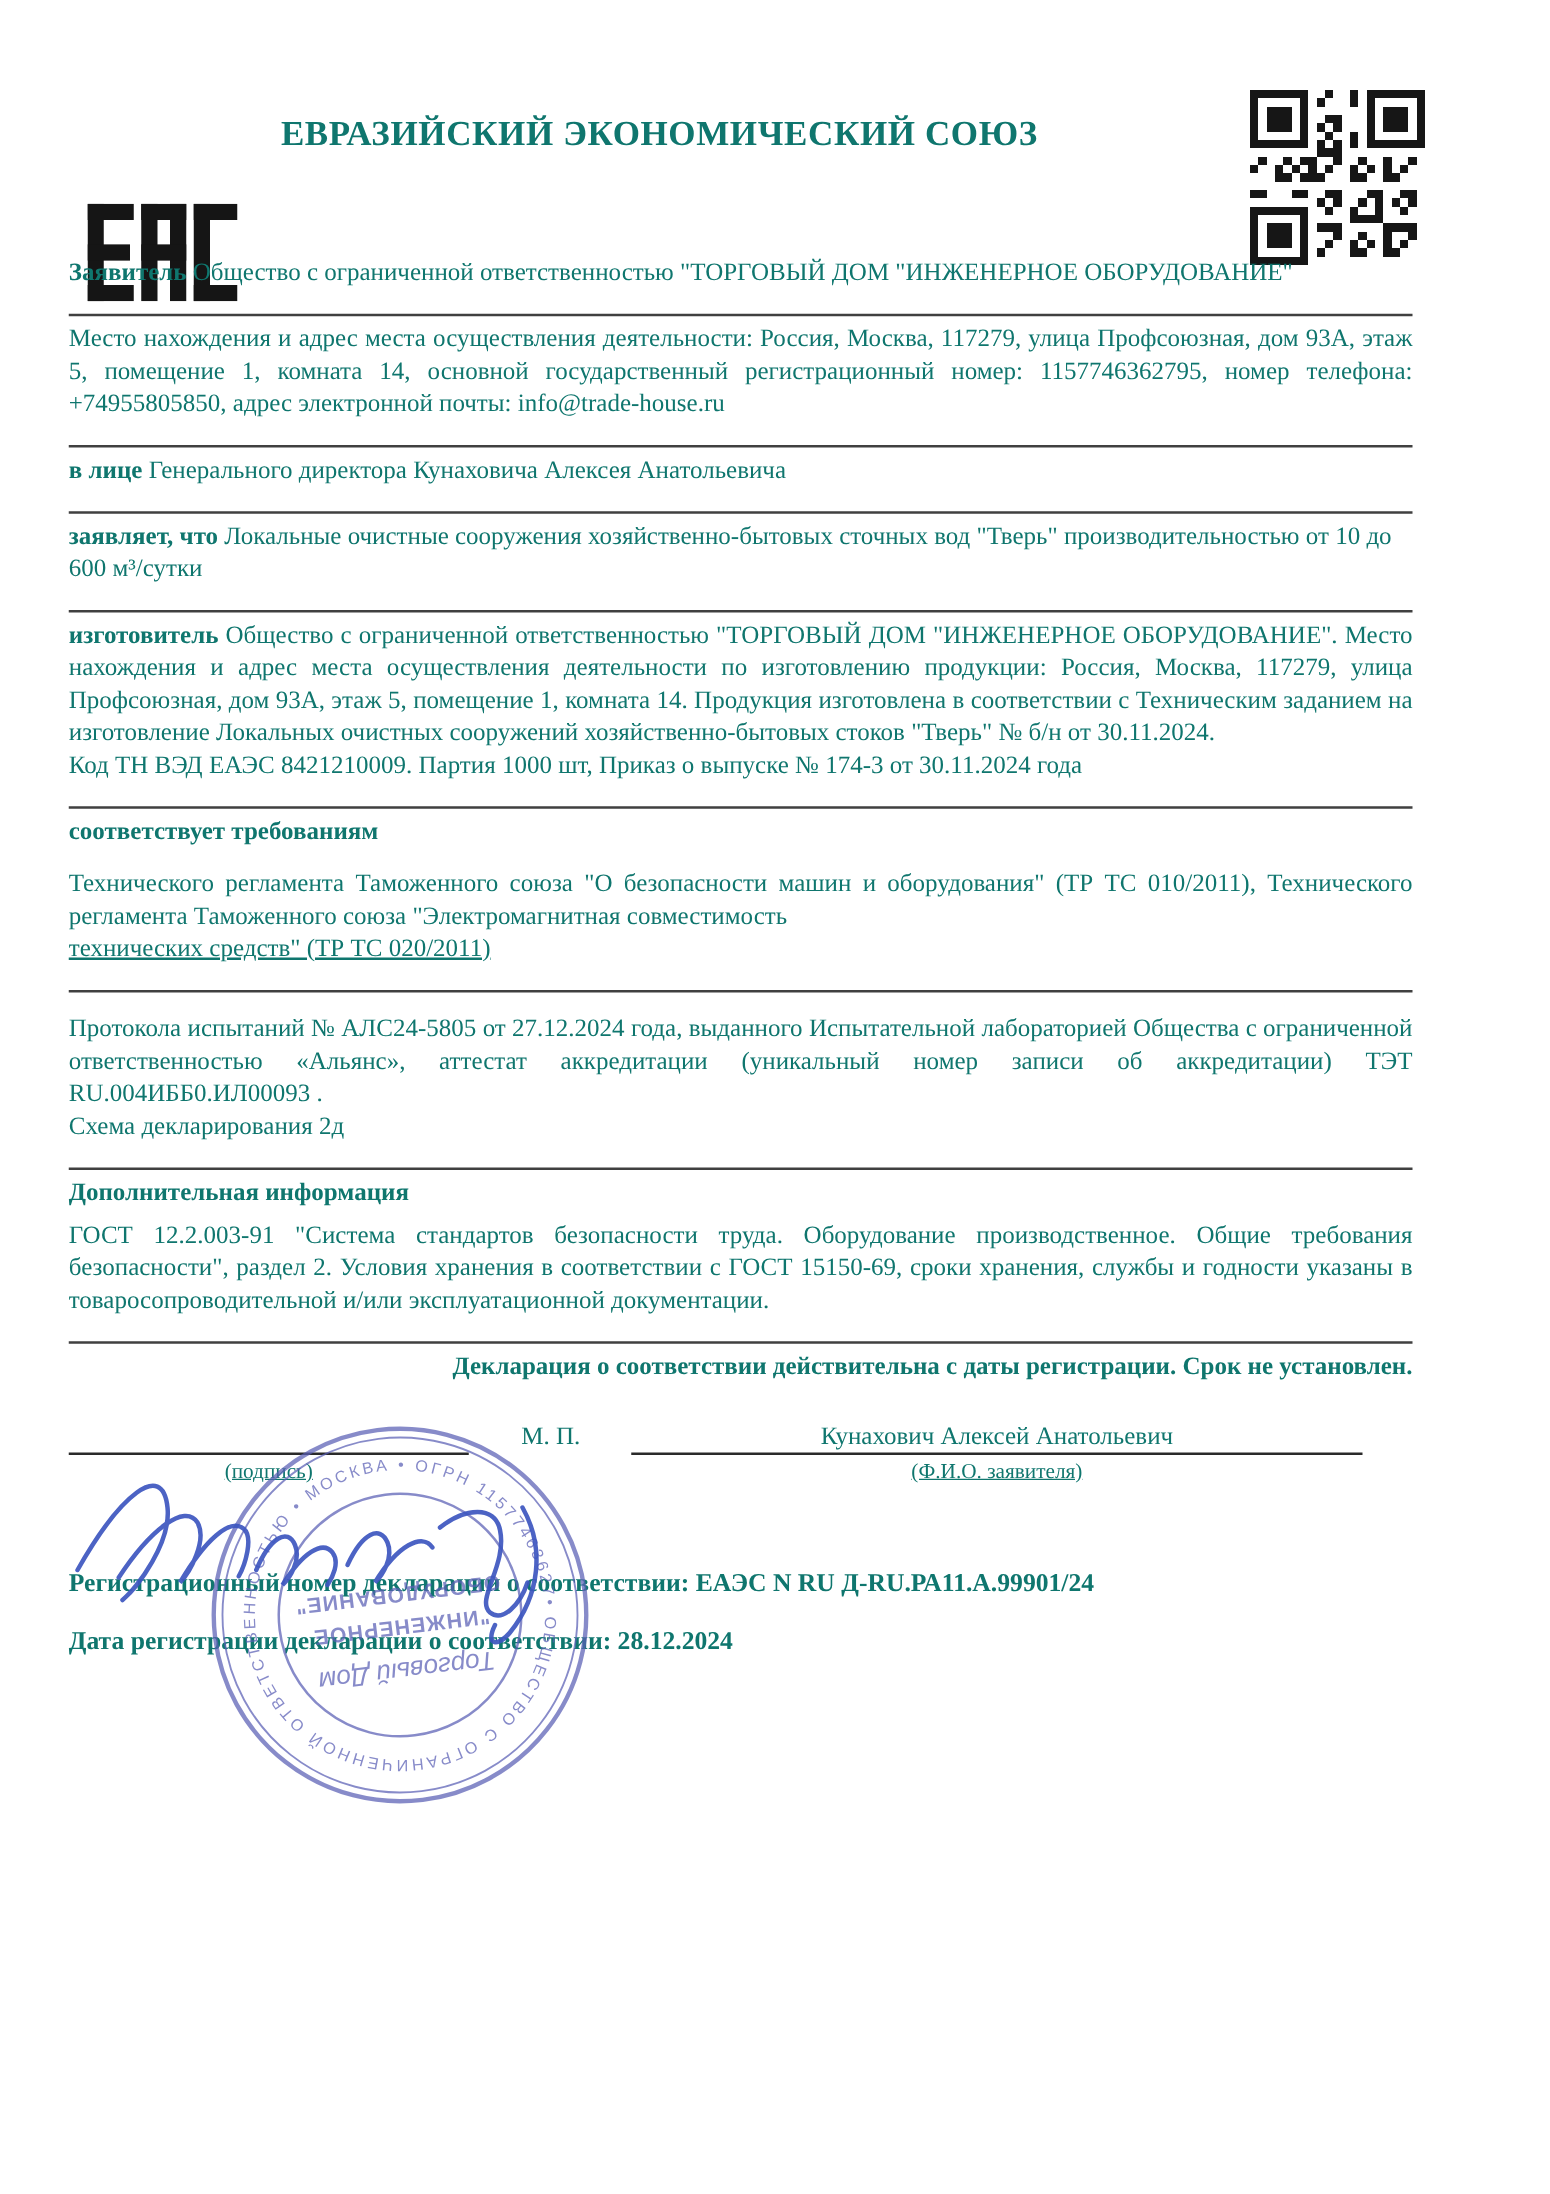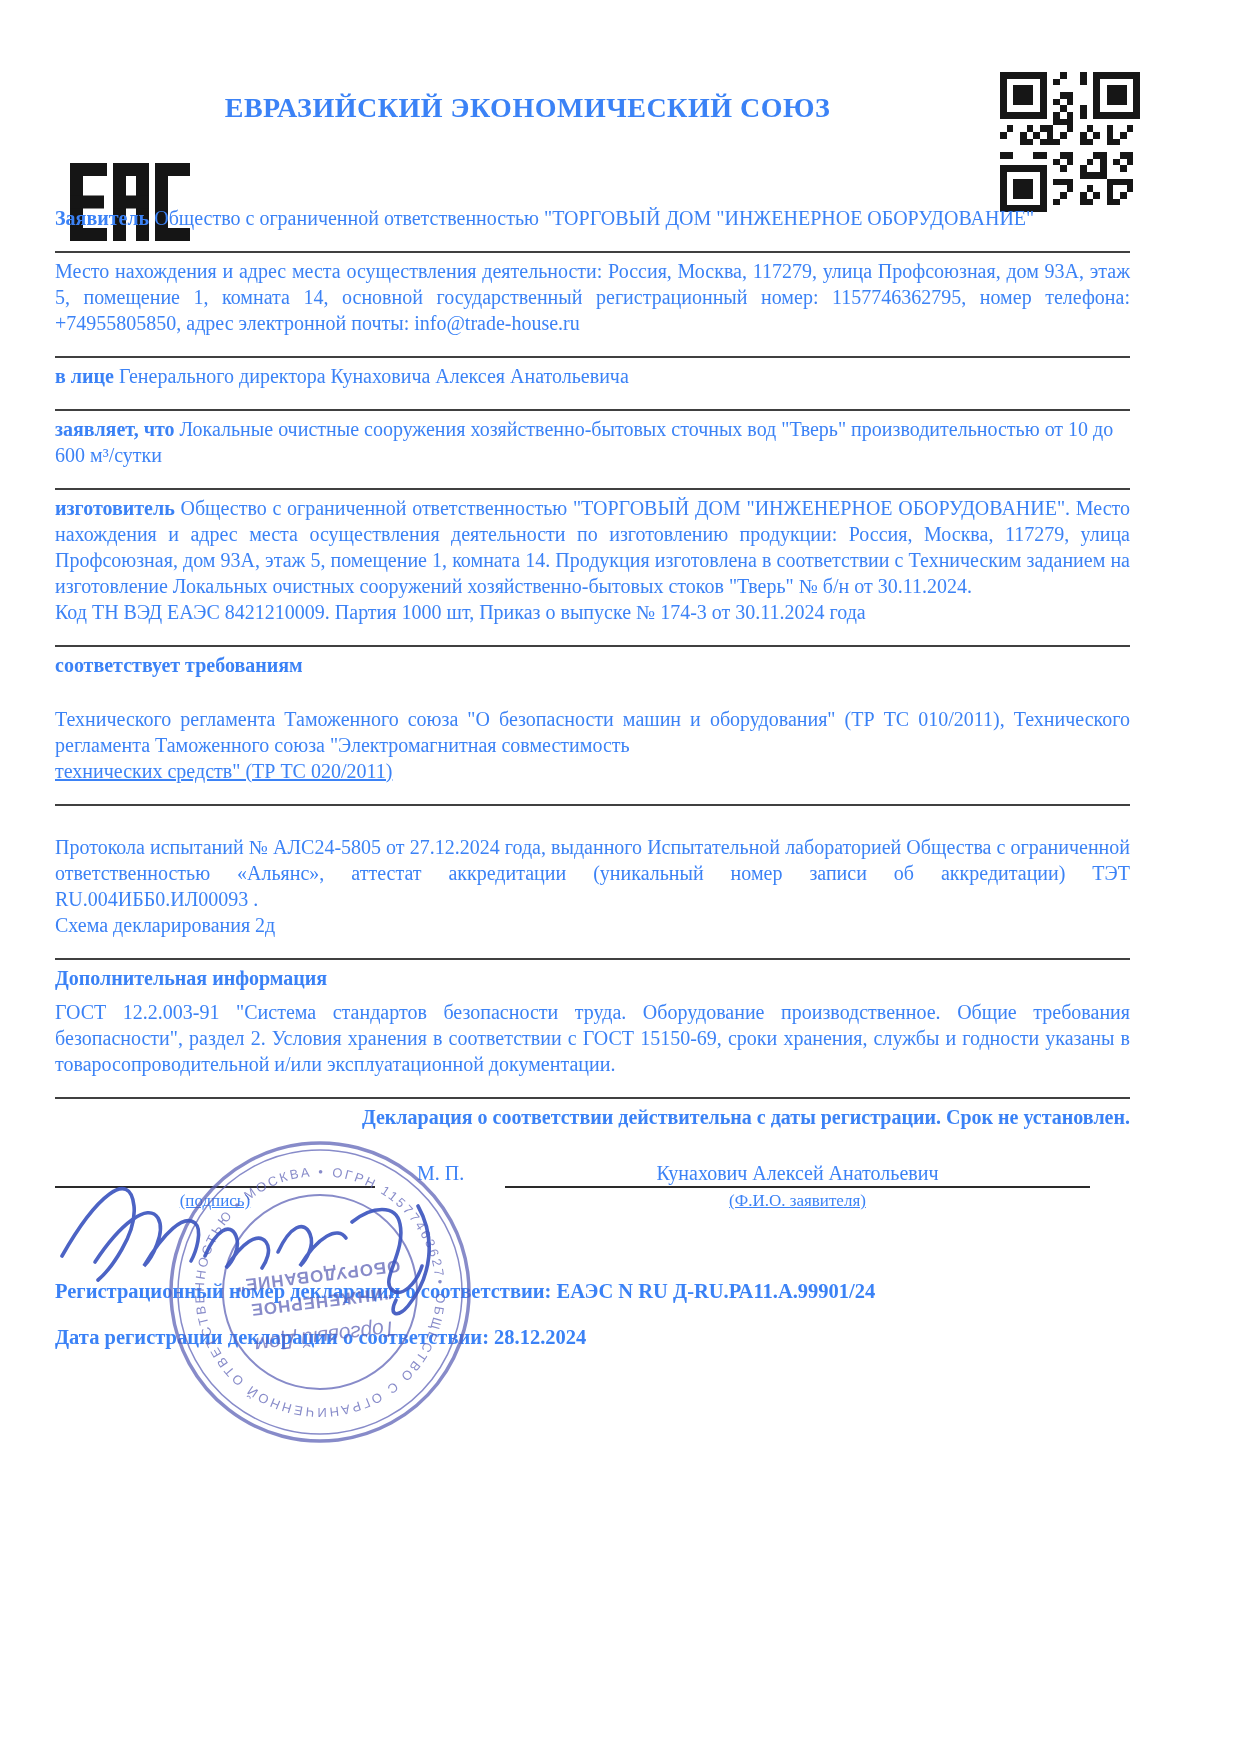--- a/index.html
+++ b/index.html
@@ -1,34 +1,34 @@
 <!DOCTYPE html>
 <html><head>
 <meta charset="utf-8">
 <style>
   html,body { margin:0; padding:0; background:#e8e8e8; }
   .page {
     position:relative; width:1240px; height:1755px; margin:0 auto;
-    background:#ffffff; color:#3b82f6;
+    background:#ffffff; color:#0f766e;
     font-family:"Liberation Serif","DejaVu Serif",serif;
     overflow:hidden;
   }
   .content { position:absolute; left:55px; top:86px; width:1075px; }
   .titles { width:945px; text-align:center; font-weight:bold; font-size:28px; line-height:43px; letter-spacing:.5px; }
   .eac-logo { position:absolute; left:70px; top:163px; }
   .qr { position:absolute; left:1000px; top:72px; }
   .body-text { margin-top:76px; font-size:20px; line-height:26px; }
   .sec { border-bottom:2px solid #404040; padding-bottom:20px; margin-bottom:5px; text-align:justify; }
   .sec.nojust { text-align:left; }
   .lbl { font-weight:bold; }
   .heading { font-weight:bold; text-align:left; }
   .para { display:block; }
   .underlined-line { display:block; text-decoration:underline; }
   .mt8 { margin-top:8px; }
-  .mt10 { margin-top:28px; }
+  .mt10 { margin-top:16px; }
   .validity { font-weight:bold; text-align:right; margin-top:2px; }
   
   .sigrow { display:flex; margin-top:30px; }
   .sigcol-left { width:320px; }
   .sigcol-mid { width:130px; }
   .sigcol-right { width:585px; margin-right:40px; }
   .sigspacer { height:26px; }
   .signame { height:26px; text-align:center; font-size:20px; }
   .sigline { border-top:2px solid #2a2a2a; height:0; }
   .sigcaption { text-align:center; font-size:17px; line-height:26px;text-decoration:underline; }

